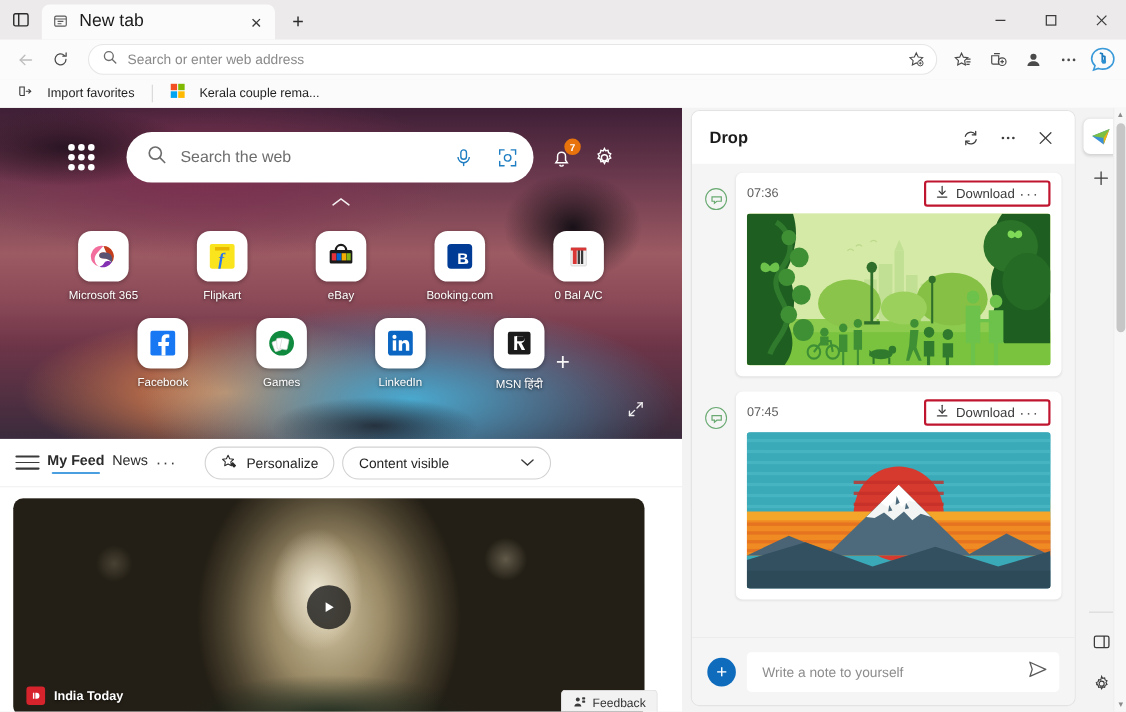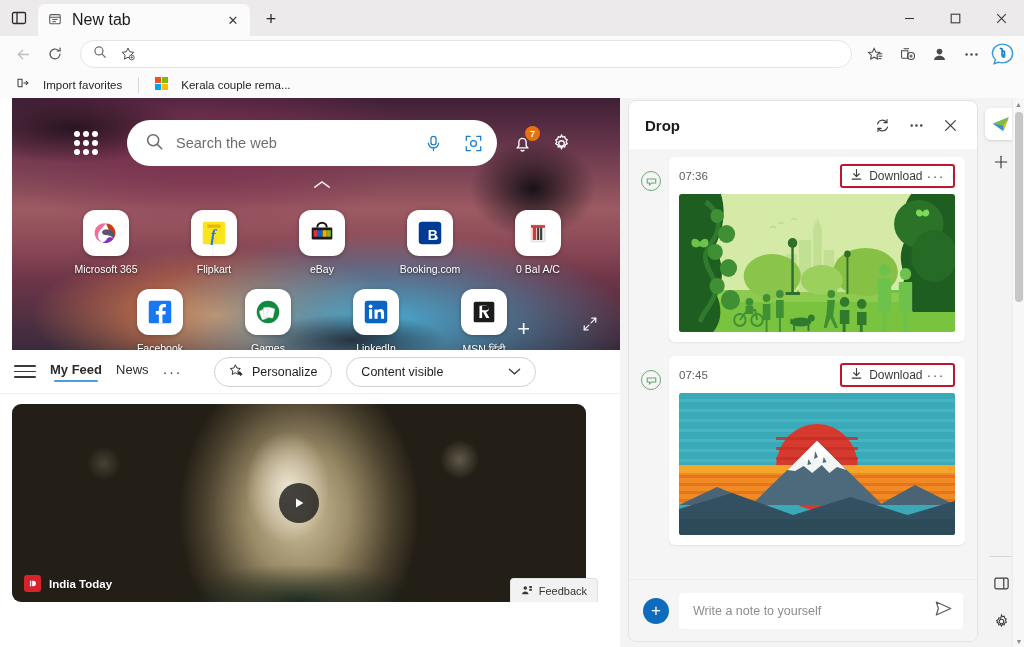--- a/index.html
+++ b/index.html
@@ -82,28 +82,27 @@
   .bm-item { display: flex; align-items: center; gap: 13px; padding: 2px 6px; border-radius: 4px; }
   .bm-label { font-size: 11.5px; color: #1f1f1f; white-space: nowrap; }
   .bm-sep { width: 1px; height: 16px; background: #d8d8d8; margin: 0 4px; }
 
   
   .page {
     position: absolute; top: 98px; left: 0; width: 620px; height: 549px;
     background: #ffffff; overflow: hidden;
   }
   .hero {
-    position: relative; width: 620px; height: 252px;
+    position: relative; width: 620px; height: 301px;
     background:
       radial-gradient(ellipse 420px 150px at 60% 88%, #4aa9cf 0%, rgba(74,169,207,0) 58%),
       radial-gradient(ellipse 300px 110px at 33% 86%, #e98b4e 0%, rgba(233,139,78,0) 62%),
       radial-gradient(ellipse 360px 120px at 30% 20%, #7c3050 0%, rgba(124,48,80,0) 65%),
       linear-gradient(180deg, #3e1f36 0%, #6d3a4e 22%, #9c5a63 44%, #8c4a58 58%, #6d3548 72%, #3a2b3c 100%);
     overflow: hidden;
-    margin-left: 12px;
   }
   .hero:after {
     content: ""; position: absolute; inset: 0;
     background:
       radial-gradient(ellipse 90px 70px at 84% 36%, rgba(18,14,20,.95) 0%, rgba(18,14,20,0) 70%),
       radial-gradient(ellipse 160px 50px at 10% 12%, rgba(30,16,28,.85) 0%, rgba(30,16,28,0) 70%),
       radial-gradient(ellipse 130px 36px at 55% 96%, rgba(20,12,18,.7) 0%, rgba(20,12,18,0) 72%);
     pointer-events: none;
   }
   .hero-topbar {
@@ -151,21 +150,21 @@
     white-space: nowrap; text-align: center;
   }
   .add-sc {
     position: absolute; right: 102px; top: 218px; color: #fff; font-size: 22px;
     font-weight: 300; z-index: 3; opacity: .95;
   }
   .expand-ico { position: absolute; right: 34px; bottom: 14px; color: #fff; z-index: 3; opacity: .92; }
 
   
   .feedbar {
-    height: 44px; display: flex; align-items: center; gap: 14px;
+    height: 44px; display: flex; align-items: center; gap: 7px;
     padding: 0 14px; background: #ffffff; border-bottom: 1px solid #f0f0f0;
   }
   .hamb { width: 22px; height: 22px; display:flex; flex-direction:column; justify-content:center; gap:4px; }
   .hamb i { display:block; height:1.6px; background:#3a3a3a; border-radius:1px; }
   .feed-tab { font-size: 13px; color: #2b2b2b; position: relative; padding-bottom: 4px; }
   .feed-tab.active { font-weight: 600; }
   .feed-tab.active:after {
     content: ""; position: absolute; left: 4px; right: 4px; bottom: -1px; height: 2.5px;
     background: #4a9fe0; border-radius: 2px;
   }
@@ -353,20 +352,21 @@
           <polyline points="16.4,2.6 16.4,6.3 12.7,6.3"></polyline>
       </svg>
     </div>
     <div class="omnibox">
       <span>
         <svg width="14" height="14" viewBox="0 0 16 16" fill="none" stroke="#6d6d6d" stroke-width="1.4">
           <circle cx="6.8" cy="6.8" r="4.6"></circle>
             <line x1="10.4" y1="10.4" x2="14" y2="14" stroke-linecap="round"></line>
         </svg>
       </span>
+      <span class="omnibox-placeholder">Search or enter web address</span>
       <span class="omnibox-right">
         <span class="om-ico">
           <svg width="16" height="16" viewBox="0 0 20 20" fill="none" stroke="#4a4a4a" stroke-width="1.25">
             <path d="M10 2.6l2.2 4.6 5 .7-3.6 3.5.9 5-4.5-2.4-4.5 2.4.9-5L2.8 7.9l5-.7z"></path>
             <circle cx="14.6" cy="14.3" r="3.1" fill="#fff" stroke="#4a4a4a" stroke-width="1.1"></circle>
             <line x1="14.6" y1="12.8" x2="14.6" y2="15.8" stroke-width="1"></line>
               <line x1="13.1" y1="14.3" x2="16.1" y2="14.3" stroke-width="1"></line>
           </svg>
         </span>
       </span>

